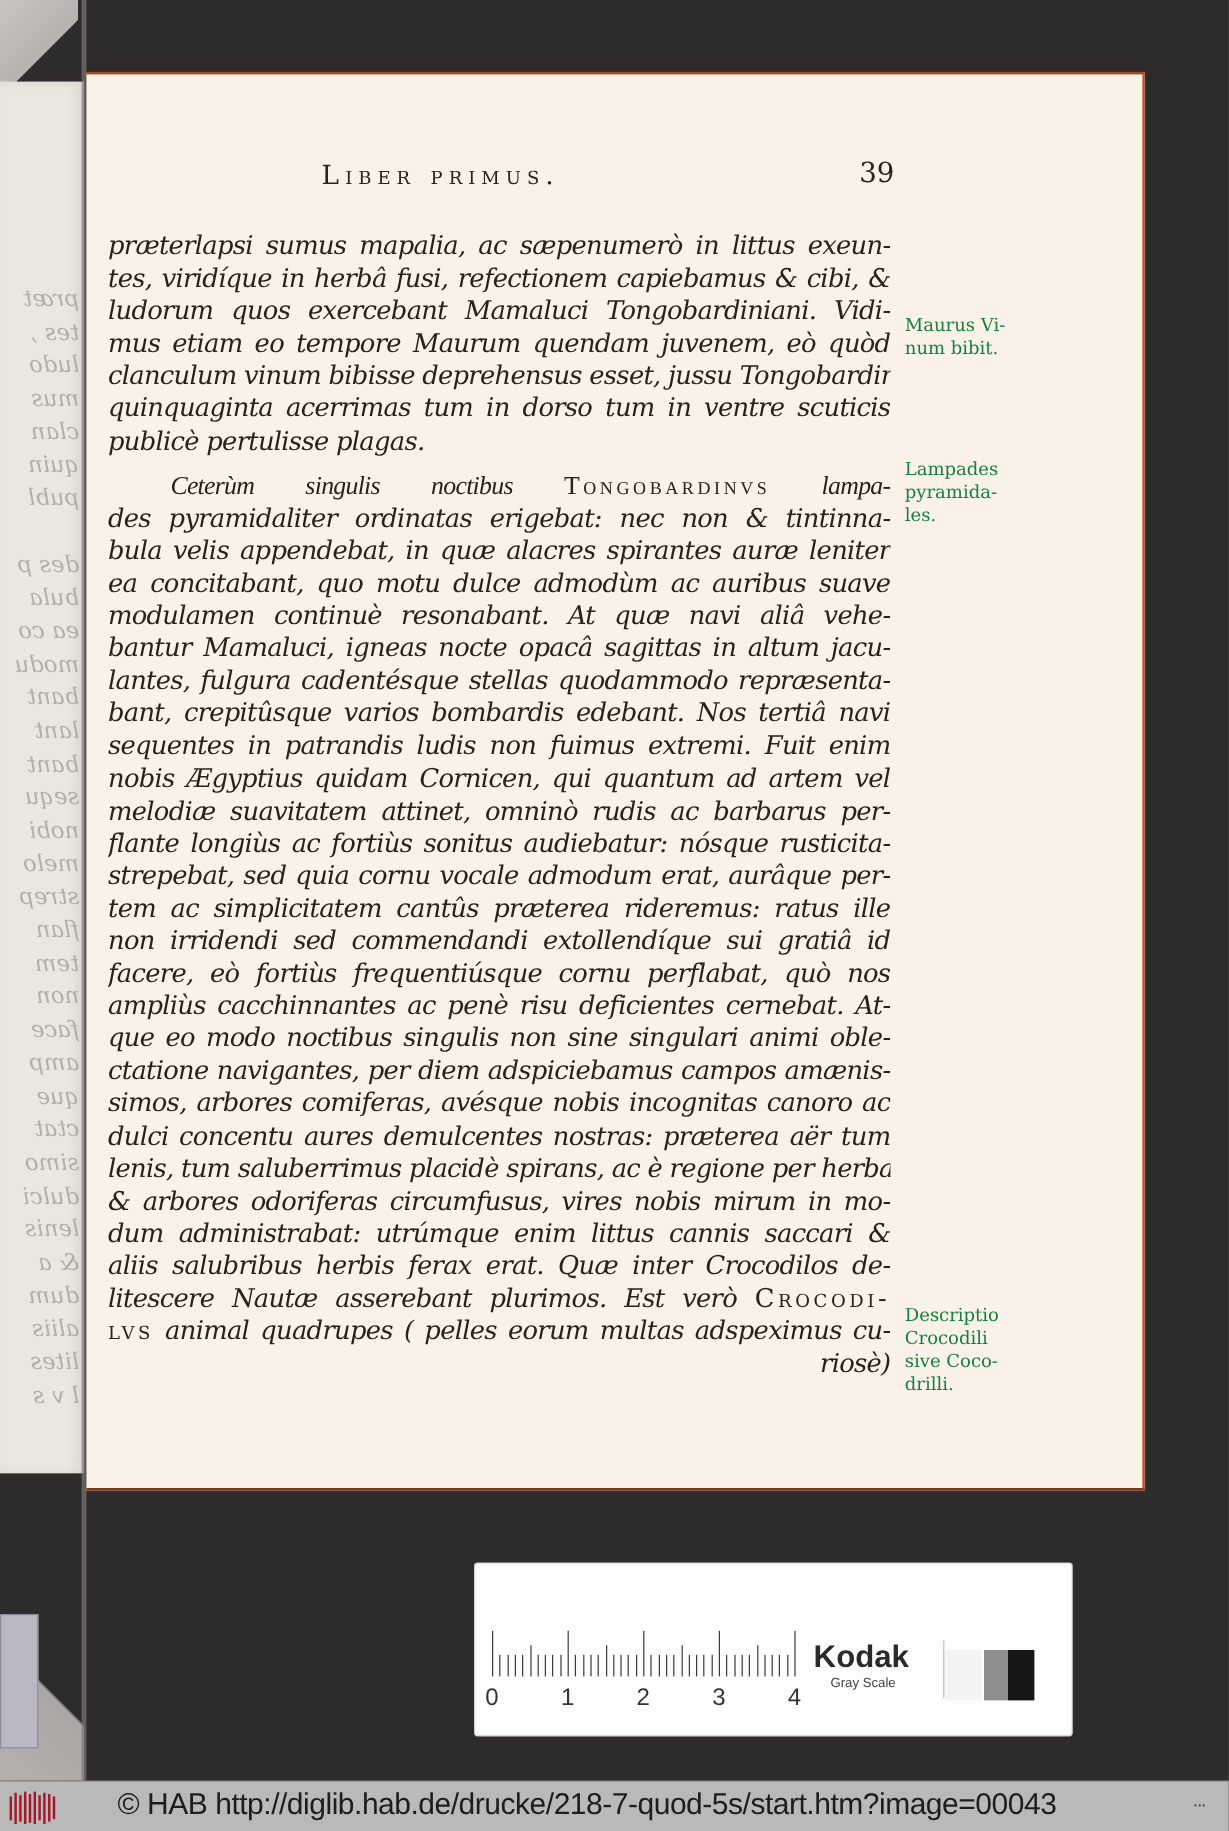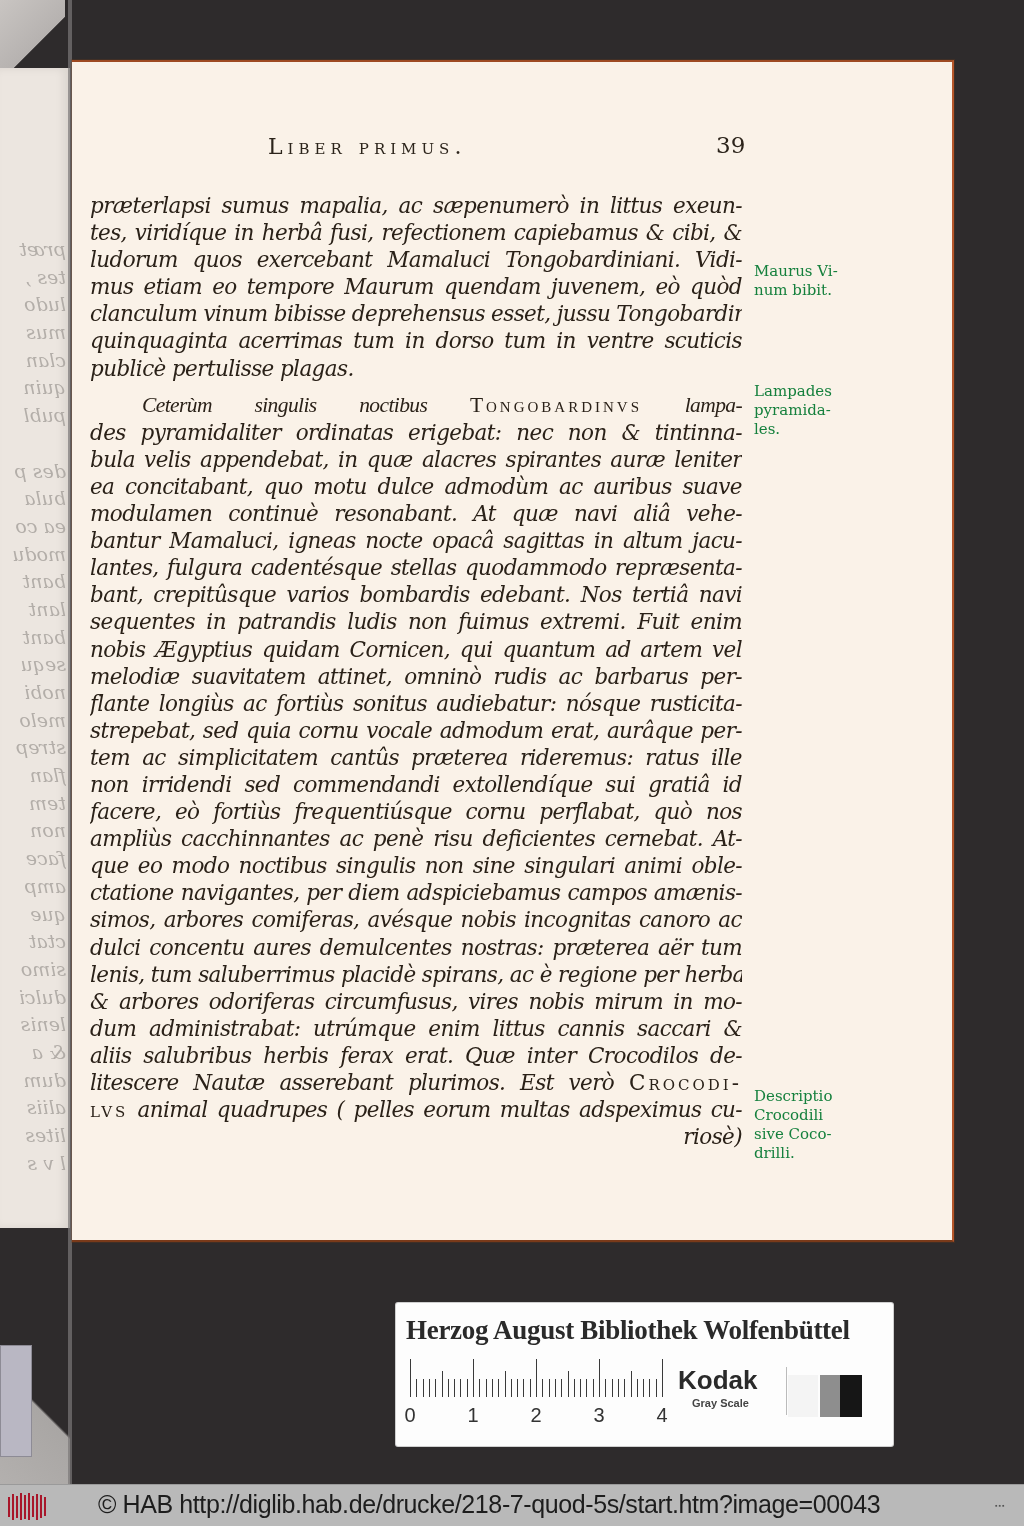--- a/index.html
+++ b/index.html
@@ -79,21 +79,21 @@
     box-shadow: 0 0 0 1px #cfcfcf;
   }
   .colorbar .inst {
     position:absolute; left:10px; top:12px; font-family:"Liberation Serif", serif; font-weight:bold;
     font-size:27px; color:#2a2a2a; letter-spacing:-0.3px; white-space:nowrap;
   }
   .ruler { position:absolute; left:14px; top:60px; width:252px; height:64px; }
   .ruler .tick { position:absolute; bottom:30px; width:1px; background:#3a3a3a; }
   .ruler .num { position:absolute; bottom:0; font-family:"Liberation Sans", sans-serif; font-size:20px; color:#333; transform:translateX(-50%); }
   .kodak { position:absolute; left:282px; top:62px; font-family:"Liberation Sans", sans-serif; font-weight:bold; font-size:26px; color:#2a2a2a; }
-  .grayscale-label { position:absolute; left:296px; top:94px; font-family:"Liberation Sans", sans-serif; font-size:11px; color:#444;font-weight:bold; }
+  .grayscale-label { position:absolute; left:296px; top:94px; font-family:"Liberation Sans", sans-serif; font-size:11px; color:#444; }
   .swatch-divider { position:absolute; left:390px; top:64px; width:1px; height:48px; background:#bbb; }
   .swatch { position:absolute; top:72px; height:42px; }
   .footer {
     position:absolute; left:0; top:1484px; width:1024px; height:42px;
     background:#b9b9b9; border-top:1px solid #9a9a9a;
   }
   .footer .logo { position:absolute; left:8px; top:8px; width:40px; height:27px; }
   .footer .logo span { position:absolute; top:0; width:2px; background:#a8162a; }
   .footer .copyright {
     position:absolute; left:98px; top:5px; font-family:"Liberation Sans", sans-serif;
@@ -194,21 +194,20 @@
       </div>
 
     <div id="notes">
         <div class="margin-note" style="top: 200px;">Maurus Vi-<br>num bibit.</div>
         <div class="margin-note" style="top: 320px;">Lampades<br>pyramida-<br>les.</div>
         <div class="margin-note" style="top: 1025px;">Descriptio<br>Crocodili<br>sive Coco-<br>drilli.</div>
       </div>
   </div>
 
   <div class="colorbar">
-    <div class="inst">Herzog August Bibliothek Wolfenbüttel</div>
     <div class="ruler" id="ruler">
         <div class="tick" style="left: 0px; height: 38px;"></div>
         <div class="tick" style="left: 6.3px; height: 18px;"></div>
         <div class="tick" style="left: 12.6px; height: 18px;"></div>
         <div class="tick" style="left: 18.9px; height: 18px;"></div>
         <div class="tick" style="left: 25.2px; height: 18px;"></div>
         <div class="tick" style="left: 31.5px; height: 26px;"></div>
         <div class="tick" style="left: 37.8px; height: 18px;"></div>
         <div class="tick" style="left: 44.1px; height: 18px;"></div>
         <div class="tick" style="left: 50.4px; height: 18px;"></div>

